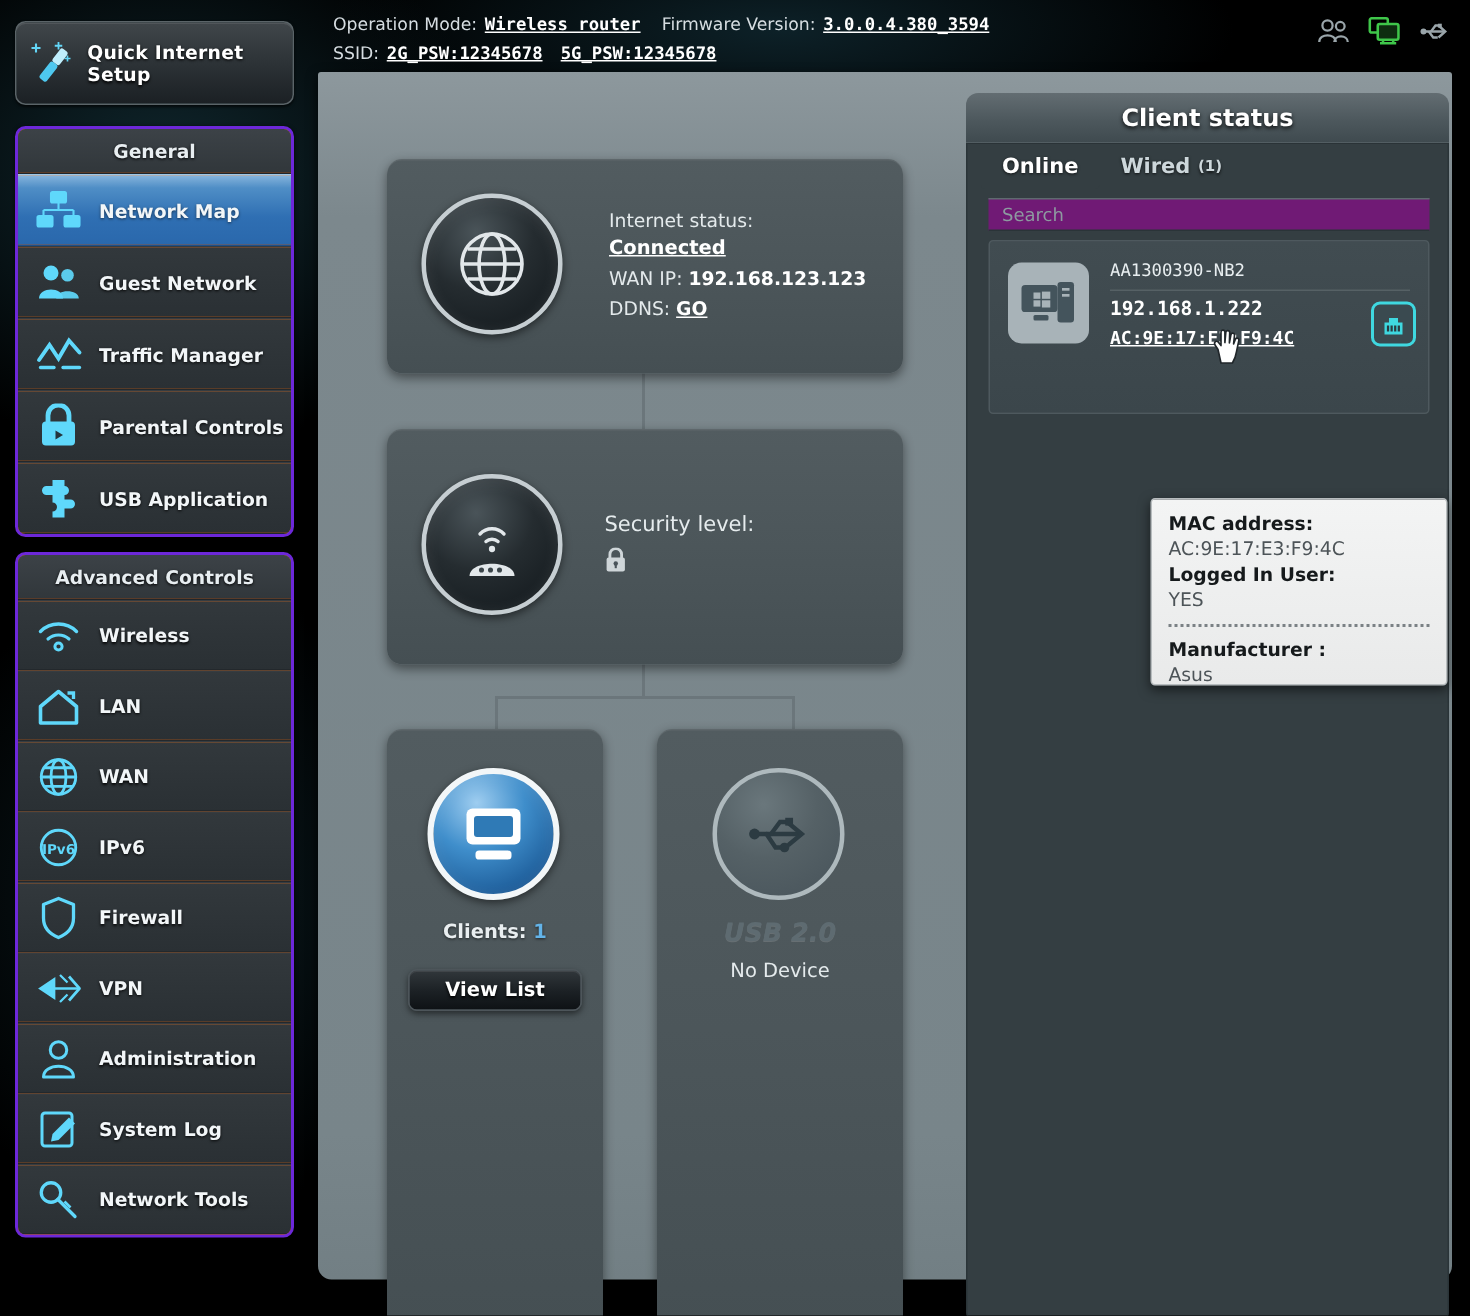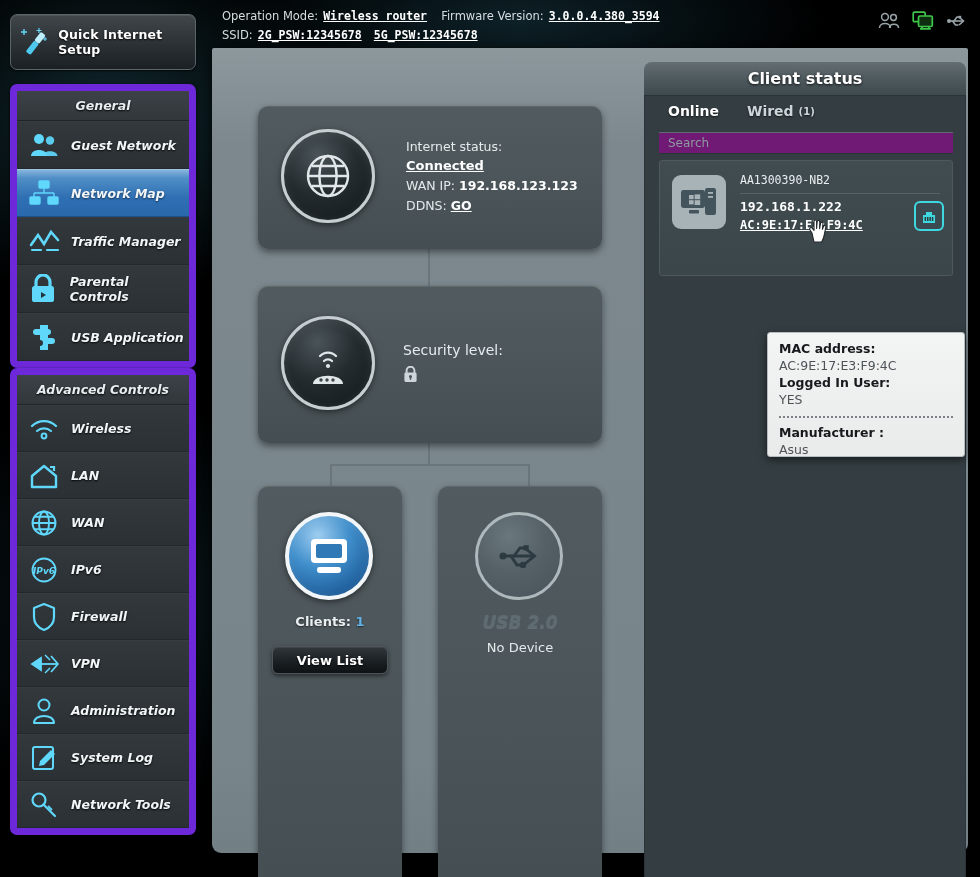--- a/index.html
+++ b/index.html
@@ -35,24 +35,23 @@
   .qis .wand { width:52px; display:flex; align-items:center; justify-content:center; }
   .qis .lbl {
     color:#fff; font-size:12.5px; font-weight:bold; line-height:15px;
     text-shadow:0 1px 2px #000; letter-spacing:.2px;
   }
 
   .group {
     position:absolute; left:10px; width:186px;
     border-radius:7px;
     background:#f97316;
-    border:7px solid #6d28d9;
+    border:2px solid #6d28d9;
     box-shadow:0 1px 3px rgba(0,0,0,.8);
     overflow:hidden;
-    font-style:italic;
   }
   .group.general { top:84px; }
   .group.advanced { top:368px; }
 
   .group-title {
     height:30px; line-height:30px; text-align:center;
     color:#e8eef1; font-size:12.5px; font-weight:bold;
     text-shadow:0 1px 2px #000;
     background: linear-gradient(180deg,#3c4247 0%, #31373b 100%);
     border-bottom:1px solid #20252a;
@@ -291,46 +290,46 @@
             <rect x="15" y="17" width="6" height="14" rx="1.6" fill="#4ec8ef"></rect>
           </g>
         </svg>
       </span>
       <span class="lbl">Quick Internet Setup</span>
     </div>
 
     <div class="group general">
       <div class="group-title">General</div>
 
+      <div class="nav-item active">
+        <span class="ico">
+          <svg width="30" height="28" viewBox="0 0 30 28">
+            <g fill="#5fd8fb" stroke="#5fd8fb" stroke-width="1.4">
+              <rect x="10" y="2" width="10" height="7" rx="1" fill="#5fd8fb"></rect>
+              <path d="M15 9 L15 14 M5 14 L25 14 M5 14 L5 18 M25 14 L25 18" fill="none"></path>
+              <rect x="1" y="18" width="10" height="7" rx="1" fill="#5fd8fb"></rect>
+              <rect x="19" y="18" width="10" height="7" rx="1" fill="#5fd8fb"></rect>
+            </g>
+          </svg>
+        </span>
+        <span class="txt">Network Map</span>
+      </div>
+
       <div class="nav-item">
         <span class="ico">
           <svg width="31" height="28" viewBox="0 0 31 28">
             <g fill="#5fd8fb">
               <circle cx="10" cy="8" r="5"></circle>
                 <path d="M2 25 C2 17 18 17 18 25 Z"></path>
               <circle cx="21" cy="9.5" r="4.2" opacity=".92"></circle>
                 <path d="M13.5 25 C13.5 18.5 28.5 18.5 28.5 25 Z" opacity=".92"></path>
             </g>
           </svg>
         </span>
         <span class="txt">Guest Network</span>
-      </div>
-
-      <div class="nav-item active">
-        <span class="ico">
-          <svg width="30" height="28" viewBox="0 0 30 28">
-            <g fill="#5fd8fb" stroke="#5fd8fb" stroke-width="1.4">
-              <rect x="10" y="2" width="10" height="7" rx="1" fill="#5fd8fb"></rect>
-              <path d="M15 9 L15 14 M5 14 L25 14 M5 14 L5 18 M25 14 L25 18" fill="none"></path>
-              <rect x="1" y="18" width="10" height="7" rx="1" fill="#5fd8fb"></rect>
-              <rect x="19" y="18" width="10" height="7" rx="1" fill="#5fd8fb"></rect>
-            </g>
-          </svg>
-        </span>
-        <span class="txt">Network Map</span>
       </div>
 
       <div class="nav-item">
         <span class="ico">
           <svg width="31" height="26" viewBox="0 0 31 26">
             <g stroke="#5fd8fb" stroke-width="2.6" fill="none" stroke-linecap="round">
               <path d="M2 17 L9 7 L15 16 L22 4 L29 12"></path>
               <path d="M3 22 L12 22" stroke-width="2.2"></path>
               <path d="M18 22 L29 22" stroke-width="2.2"></path>
             </g>

